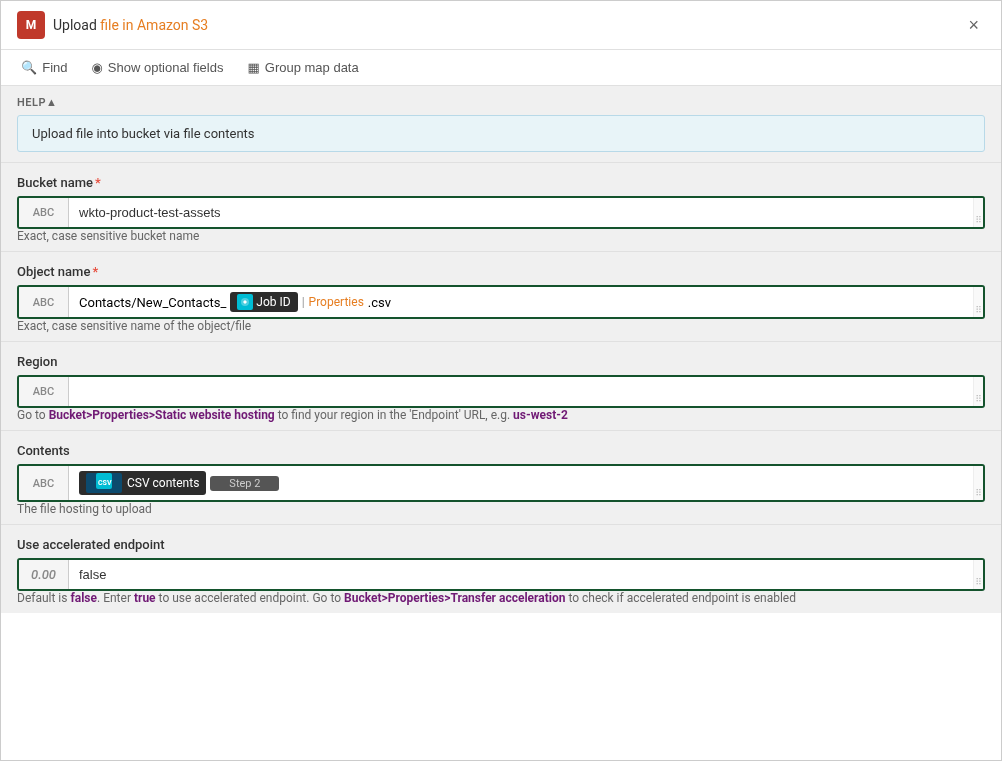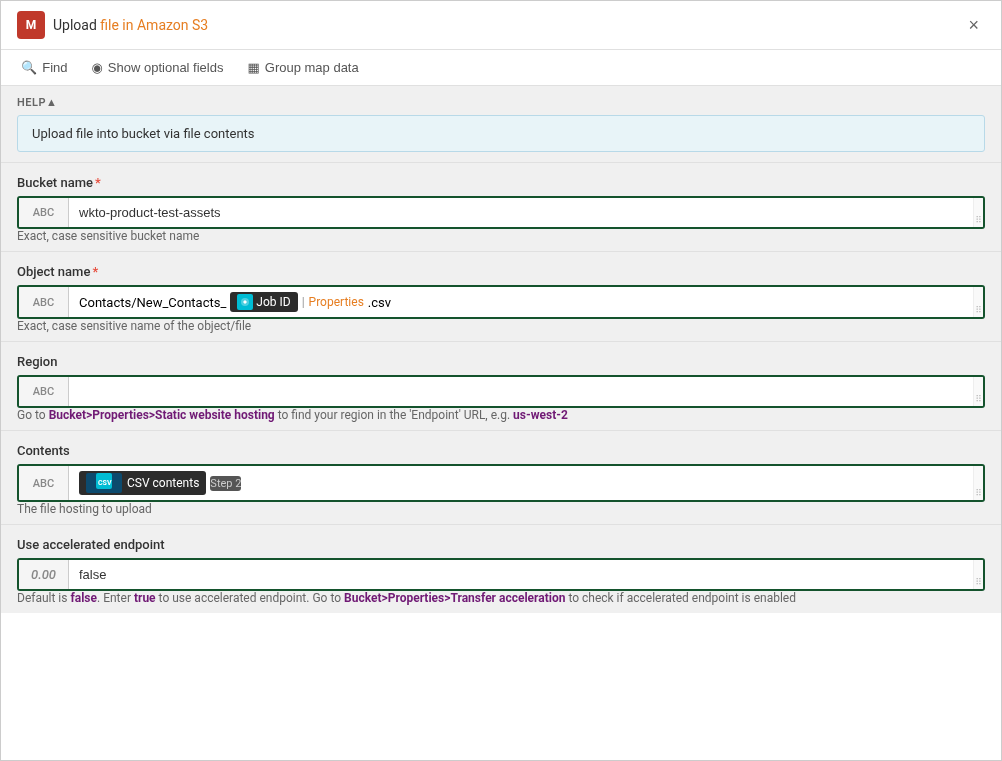--- a/index.html
+++ b/index.html
@@ -227,21 +227,21 @@
       background: #0c4a6e;
       border-radius: 2px;
       display: flex;
       align-items: flex-start;
       justify-content: center;
     }
     .step-badge {
       background: #555;
       color: #ccc;
       border-radius: 3px;
-      padding: 1px 0;
+      padding: 1px 19px;
       font-size: 11px;
     }
     .num-badge {
       background: #f5f5f5;
       border-right: 1px solid #ccc;
       padding: 6px 8px;
       font-size: 13px;
       color: #888;
       font-weight: 500;
       display: flex;

